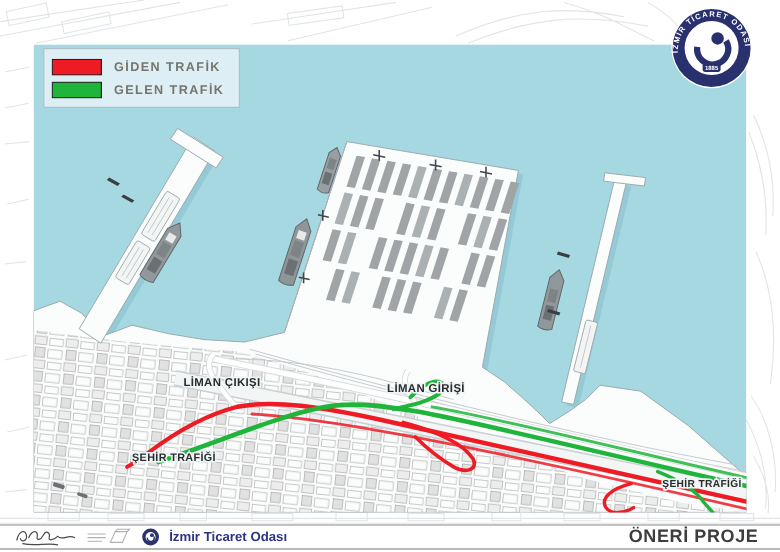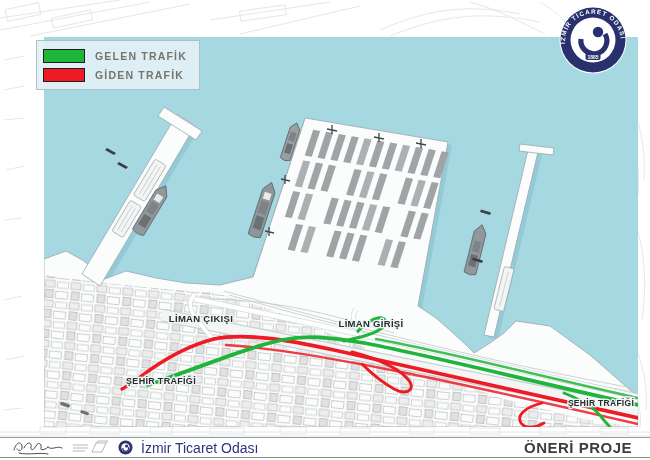--- a/index.html
+++ b/index.html
@@ -2,33 +2,33 @@
 <html><head>
 <meta charset="utf-8">
 <style>
   html,body{margin:0;padding:0;background:#ffffff;}
   body{width:650px;height:460px;position:relative;overflow:hidden;
        font-family:"Liberation Sans",sans-serif;-webkit-font-smoothing:antialiased;}
   .abs{position:absolute;}
   
   #bg-sketch{left:0;top:0;z-index:0;}
   
-  #map-wrap{left:44px;top:37px;width:594px;height:390px;z-index:1;}
+  #map-wrap{left:28px;top:37px;width:594px;height:390px;z-index:1;}
   
   #legend{left:36px;top:40px;z-index:5;background:rgba(226,241,245,.92);
           border:1px solid rgba(130,155,160,.55);padding:5px 12px 5px 6px;}
   .legend-row{display:flex;align-items:center;gap:10px;height:19px;}
   .legend-label{font-size:10.5px;font-weight:bold;letter-spacing:1.2px;color:#76746c;white-space:nowrap;}
   
   #logo{left:556px;top:3px;width:74px;height:74px;z-index:6;}
   
   #footer{left:0;top:437px;width:650px;height:21px;z-index:6;background:#fff;
           border-top:1px solid #9a9a9a;border-bottom:1px solid #8b8b8b;
           display:flex;align-items:center;padding:0 12px;box-sizing:border-box;gap:8px;}
-  .footer-org{color:#2a3483;font-weight:normal;font-size:14px;white-space:nowrap;}
+  .footer-org{color:#2a3483;font-weight:bold;font-size:11px;white-space:nowrap;}
   .footer-credit{color:#8f8f8f;font-size:8.5px;margin-left:10px;white-space:nowrap;}
   .footer-project{color:#3d3d3d;font-size:15px;font-weight:bold;letter-spacing:.5px;white-space:nowrap;margin-right:6px;}
   .spacer{flex:1;}
   svg text.maplabel{font-family:"Liberation Sans",sans-serif;font-weight:bold;fill:#2b2b2b;
                     paint-order:stroke;stroke:#eef5f6;stroke-width:2.6px;letter-spacing:.3px;}
 </style>
 </head>
 <body>
 
 <svg id="bg-sketch" class="abs" width="650" height="460" viewBox="0 0 650 460">
@@ -226,29 +226,29 @@
   <text class="maplabel" x="157" y="285" font-size="9.5" text-anchor="middle">LİMAN ÇIKIŞI</text>
   <text class="maplabel" x="327" y="290" font-size="9.5" text-anchor="middle">LİMAN GİRİŞİ</text>
   <text class="maplabel" x="117" y="347" font-size="9" text-anchor="middle">ŞEHİR TRAFİĞİ</text>
   <text class="maplabel" x="557" y="369" font-size="8.5" text-anchor="middle">ŞEHİR TRAFİĞİ</text>
 </svg>
 </div>
 
 <div id="legend" class="abs">
   <div class="legend-row">
     <svg width="42" height="14">
+      <rect x="0.5" y="0.5" width="41" height="13" fill="#ee1b24" stroke="#1f1f1f" stroke-width="1"></rect>
+    </svg>
+    <span class="legend-label">GİDEN TRAFİK</span>
+  </div>
+  <div class="legend-row">
+    <svg width="42" height="14">
       <rect x="0.5" y="0.5" width="41" height="13" fill="#1fb53a" stroke="#1f1f1f" stroke-width="1"></rect>
     </svg>
     <span class="legend-label">GELEN TRAFİK</span>
-  </div>
-  <div class="legend-row">
-    <svg width="42" height="14">
-      <rect x="0.5" y="0.5" width="41" height="13" fill="#ee1b24" stroke="#1f1f1f" stroke-width="1"></rect>
-    </svg>
-    <span class="legend-label">GİDEN TRAFİK</span>
   </div>
 </div>
 
 <svg id="logo" class="abs" viewBox="0 0 74 74">
   <circle cx="37" cy="37" r="33.5" fill="#ffffff"></circle>
   <circle cx="37" cy="37" r="32.5" fill="#28306e"></circle>
   <circle cx="37" cy="37" r="22.5" fill="#ffffff"></circle>
   <g>
     <circle cx="42" cy="29" r="5.2" fill="#28306e"></circle>
     <path d="M25,36 A 13,13 0 1 0 49,31" fill="none" stroke="#28306e" stroke-width="5.2"></path>

